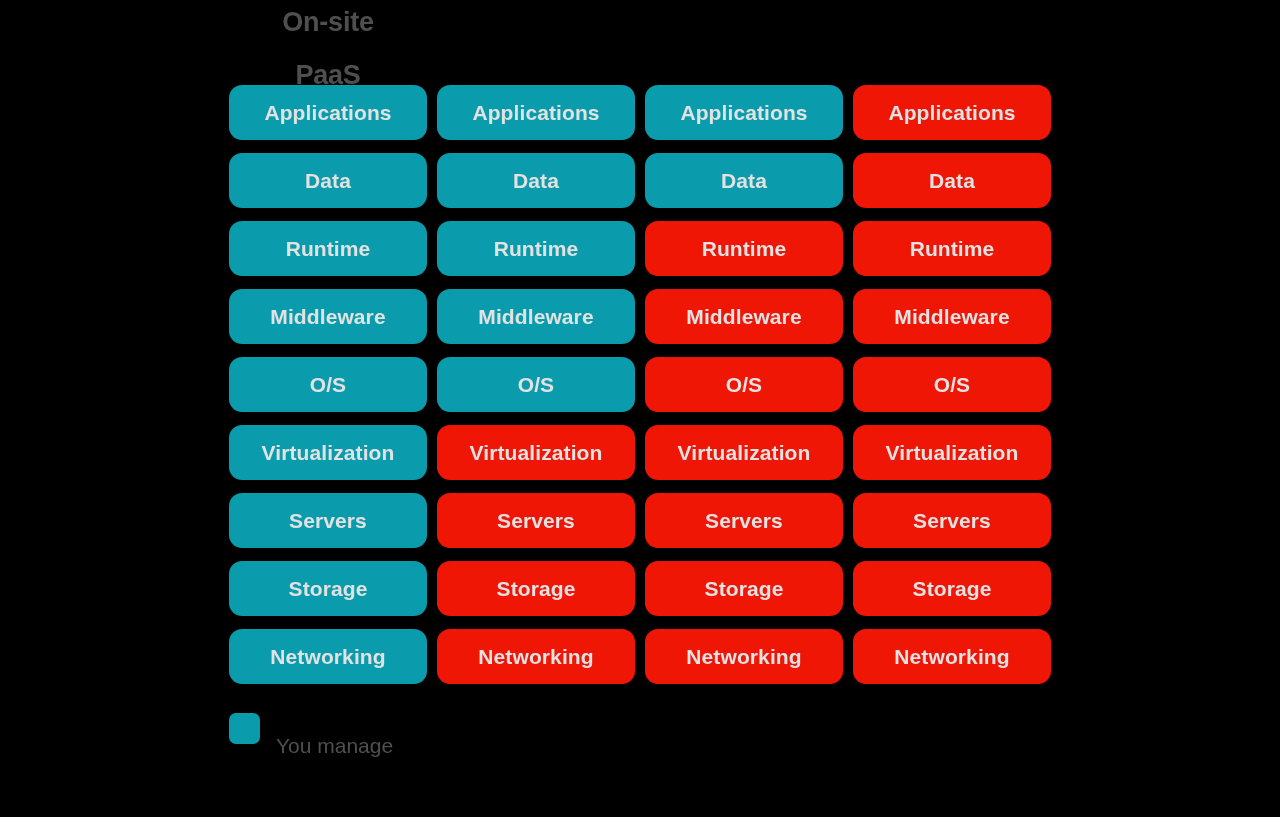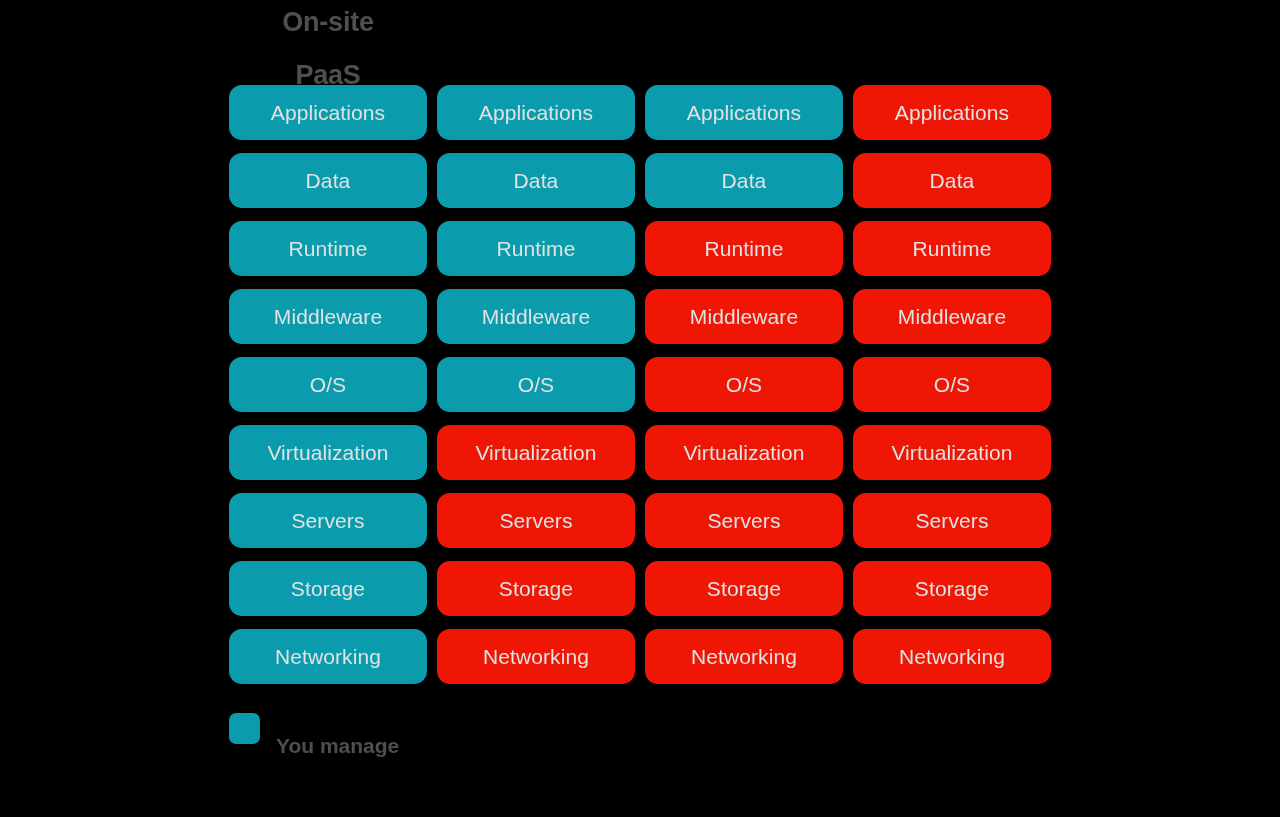--- a/index.html
+++ b/index.html
@@ -62,21 +62,21 @@
   }
   .cell {
     width: 222px;
     height: 55px;
     border-radius: 13px;
     display: flex;
     align-items: center;
     justify-content: center;
     color: #e2e2e2;
     font-size: 21px;
-    font-weight: normal;
+    font-weight: bold;
     letter-spacing: 0.1px;
     white-space: nowrap;
     box-sizing: border-box;
   }
   .cell.you {
     background: #0a9cac;
   }
   .cell.provider {
     background: #ef1606;
   }
@@ -102,21 +102,21 @@
   .legend-swatch.you {
     background: #0a9cac;
   }
   .legend-swatch.provider {
     background: #ef1606;
   }
   .legend-label {
     margin-left: 16px;
     color: #4f4f4f;
     font-size: 21px;
-    font-weight: bold;
+    font-weight: normal;
     white-space: nowrap;
     margin-top: 35px;
   }
 </style>
 </head>
 <body>
 
 <div id="diagram">
 
   <div class="headers">

